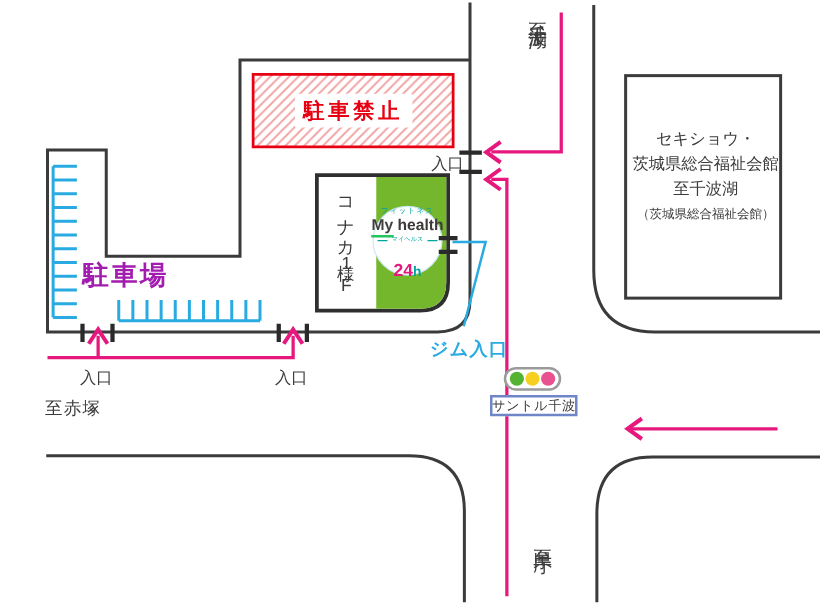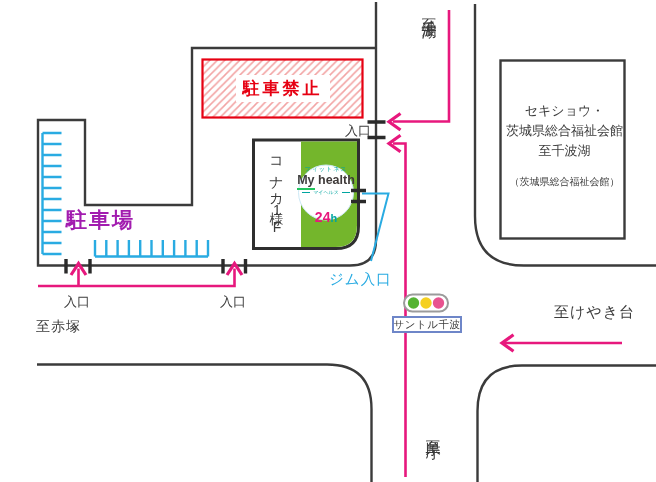--- a/index.html
+++ b/index.html
@@ -7,26 +7,26 @@
     position:relative;width:656px;height:482px;background:#fff;overflow:hidden;
     font-family:"Liberation Sans","DejaVu Sans",sans-serif;color:#3b3b3b;
   }
   .map svg{position:absolute;left:0;top:0;}
   .lbl{position:absolute;white-space:nowrap;}
   .vert{writing-mode:vertical-rl;text-orientation:upright;letter-spacing:2px;}
   .senba{left:419px;top:6px;font-size:15px;}
   .kencho{left:423px;top:428px;font-size:15px;}
   .ent-top{left:345px;top:122px;font-size:13px;}
   .hall-text{left:500px;top:101px;width:129px;text-align:center;font-size:13px;line-height:20px;white-space:normal;}
-  .hall-sub{font-size:10px;margin-top:15px;line-height:12px;}
+  .hall-sub{font-size:10px;margin-top:5px;line-height:12px;}
   .konaka{left:268px;top:148px;font-size:14px;letter-spacing:1.5px;}
   .parking{left:66px;top:206px;font-size:21px;font-weight:bold;color:#a21caf;letter-spacing:2px;}
   .noparking{left:202px;top:59px;width:161px;height:58px;display:flex;align-items:center;justify-content:center;}
   .noparking span{background:#fff;padding:2px 7px;font-size:17px;font-weight:bold;color:#e60012;letter-spacing:3px;}
-  .gym-ent{left:329px;top:270px;font-size:14.5px;font-weight:normal;color:#29abe2;letter-spacing:1px;}
+  .gym-ent{left:344px;top:270px;font-size:14.5px;font-weight:bold;color:#29abe2;letter-spacing:1px;}
   .ent-left{left:64px;top:293px;font-size:13px;}
   .ent-right{left:220px;top:293px;font-size:13px;}
   .akatsuka{left:36px;top:318px;font-size:14px;letter-spacing:1px;text-align:center;}
   .keyaki{left:554px;top:303px;font-size:15px;letter-spacing:1px;}
   .santoru{left:392px;top:316px;width:70px;height:17px;box-sizing:border-box;border:2px solid #6e86c8;
     background:#fff;font-size:10.5px;display:flex;align-items:center;justify-content:center;letter-spacing:0.5px;}
   .logo{left:297px;top:166px;width:58px;text-align:center;line-height:1;}
   .logo-fitness{font-size:6px;color:#00a5a0;letter-spacing:1px;}
   .logo-brand{font-size:12.5px;font-weight:bold;color:#3f3a39;margin-top:2px;}
   .logo-my{color:#404040;border-bottom:2px solid #22c55e;padding-bottom:1px;}
@@ -126,16 +126,15 @@
         <i class="rule"></i>
       </div>
     <div class="logo-hours"><span class="logo-24">24</span><span class="logo-h">h</span></div>
   </div>
 
   <div class="lbl gym-ent">ジム入口</div>
   <div class="lbl ent-left">入口</div>
   <div class="lbl ent-right">入口</div>
   <div class="lbl akatsuka">至赤塚</div>
   <div class="lbl santoru">サントル千波</div>
-  <div class="lbl keyaki">至けやき台</div>
   <div class="lbl vert kencho">至県庁</div>
 
 </div>
 
 </body></html>

